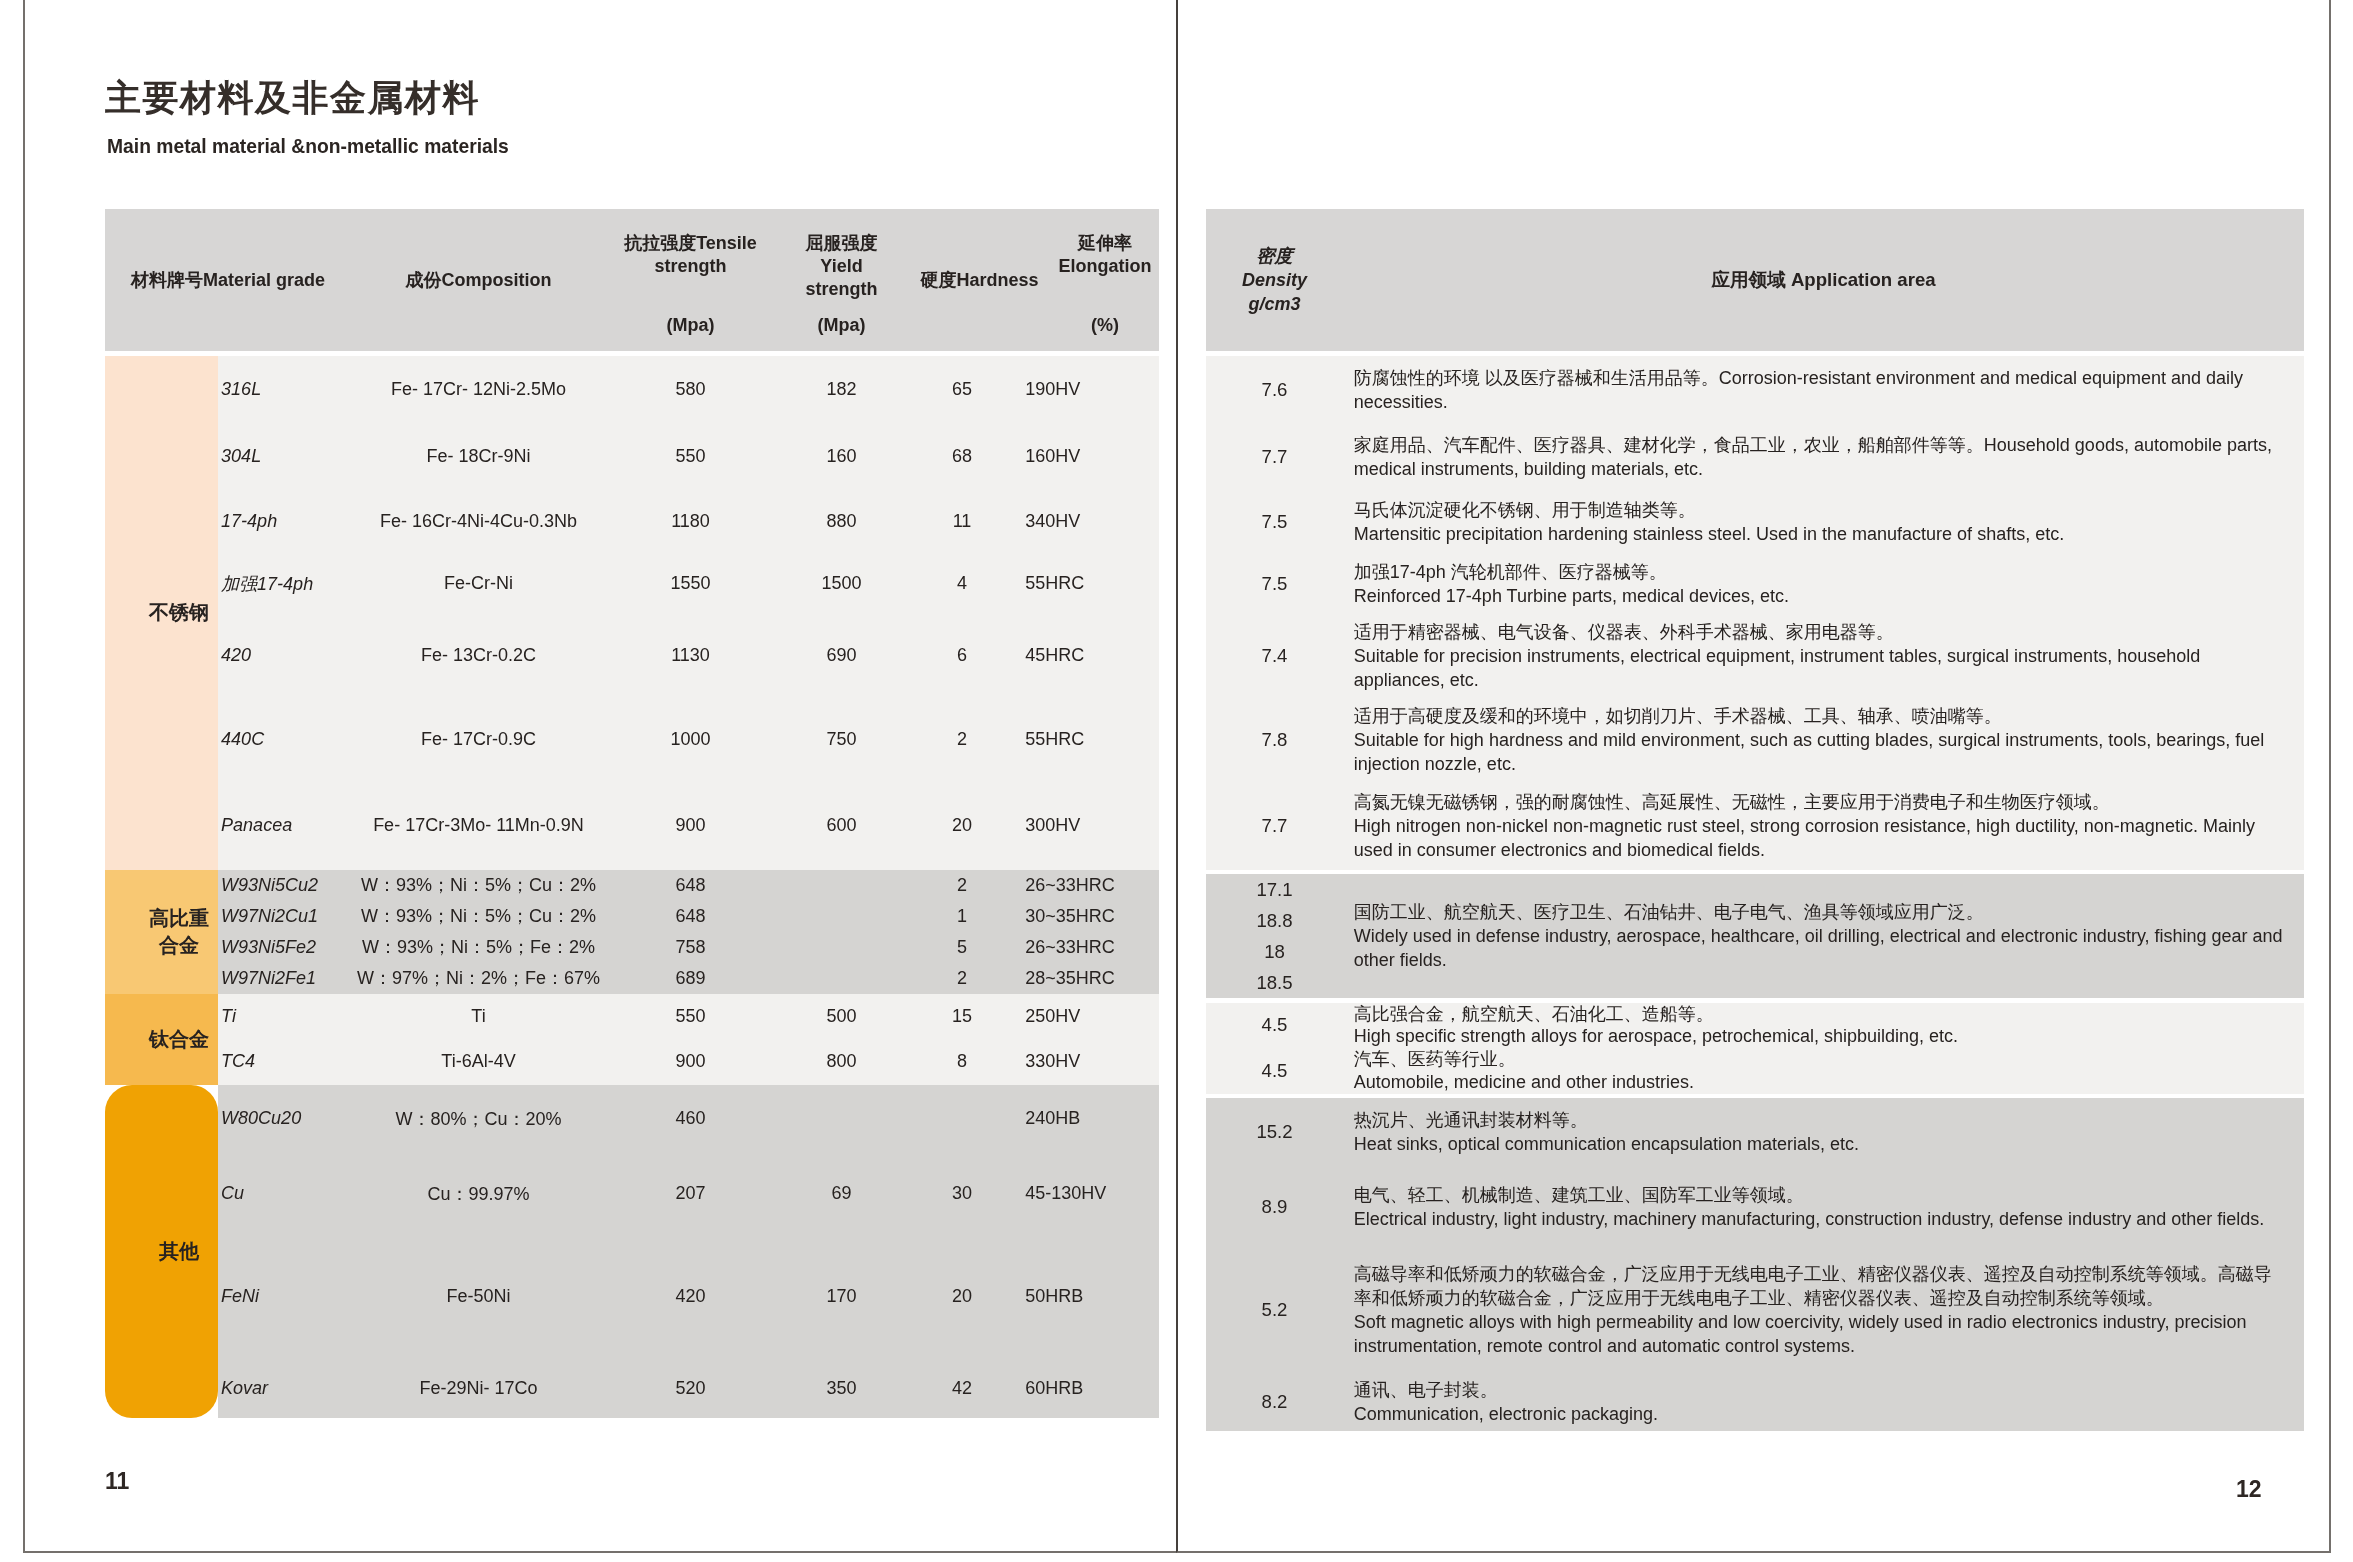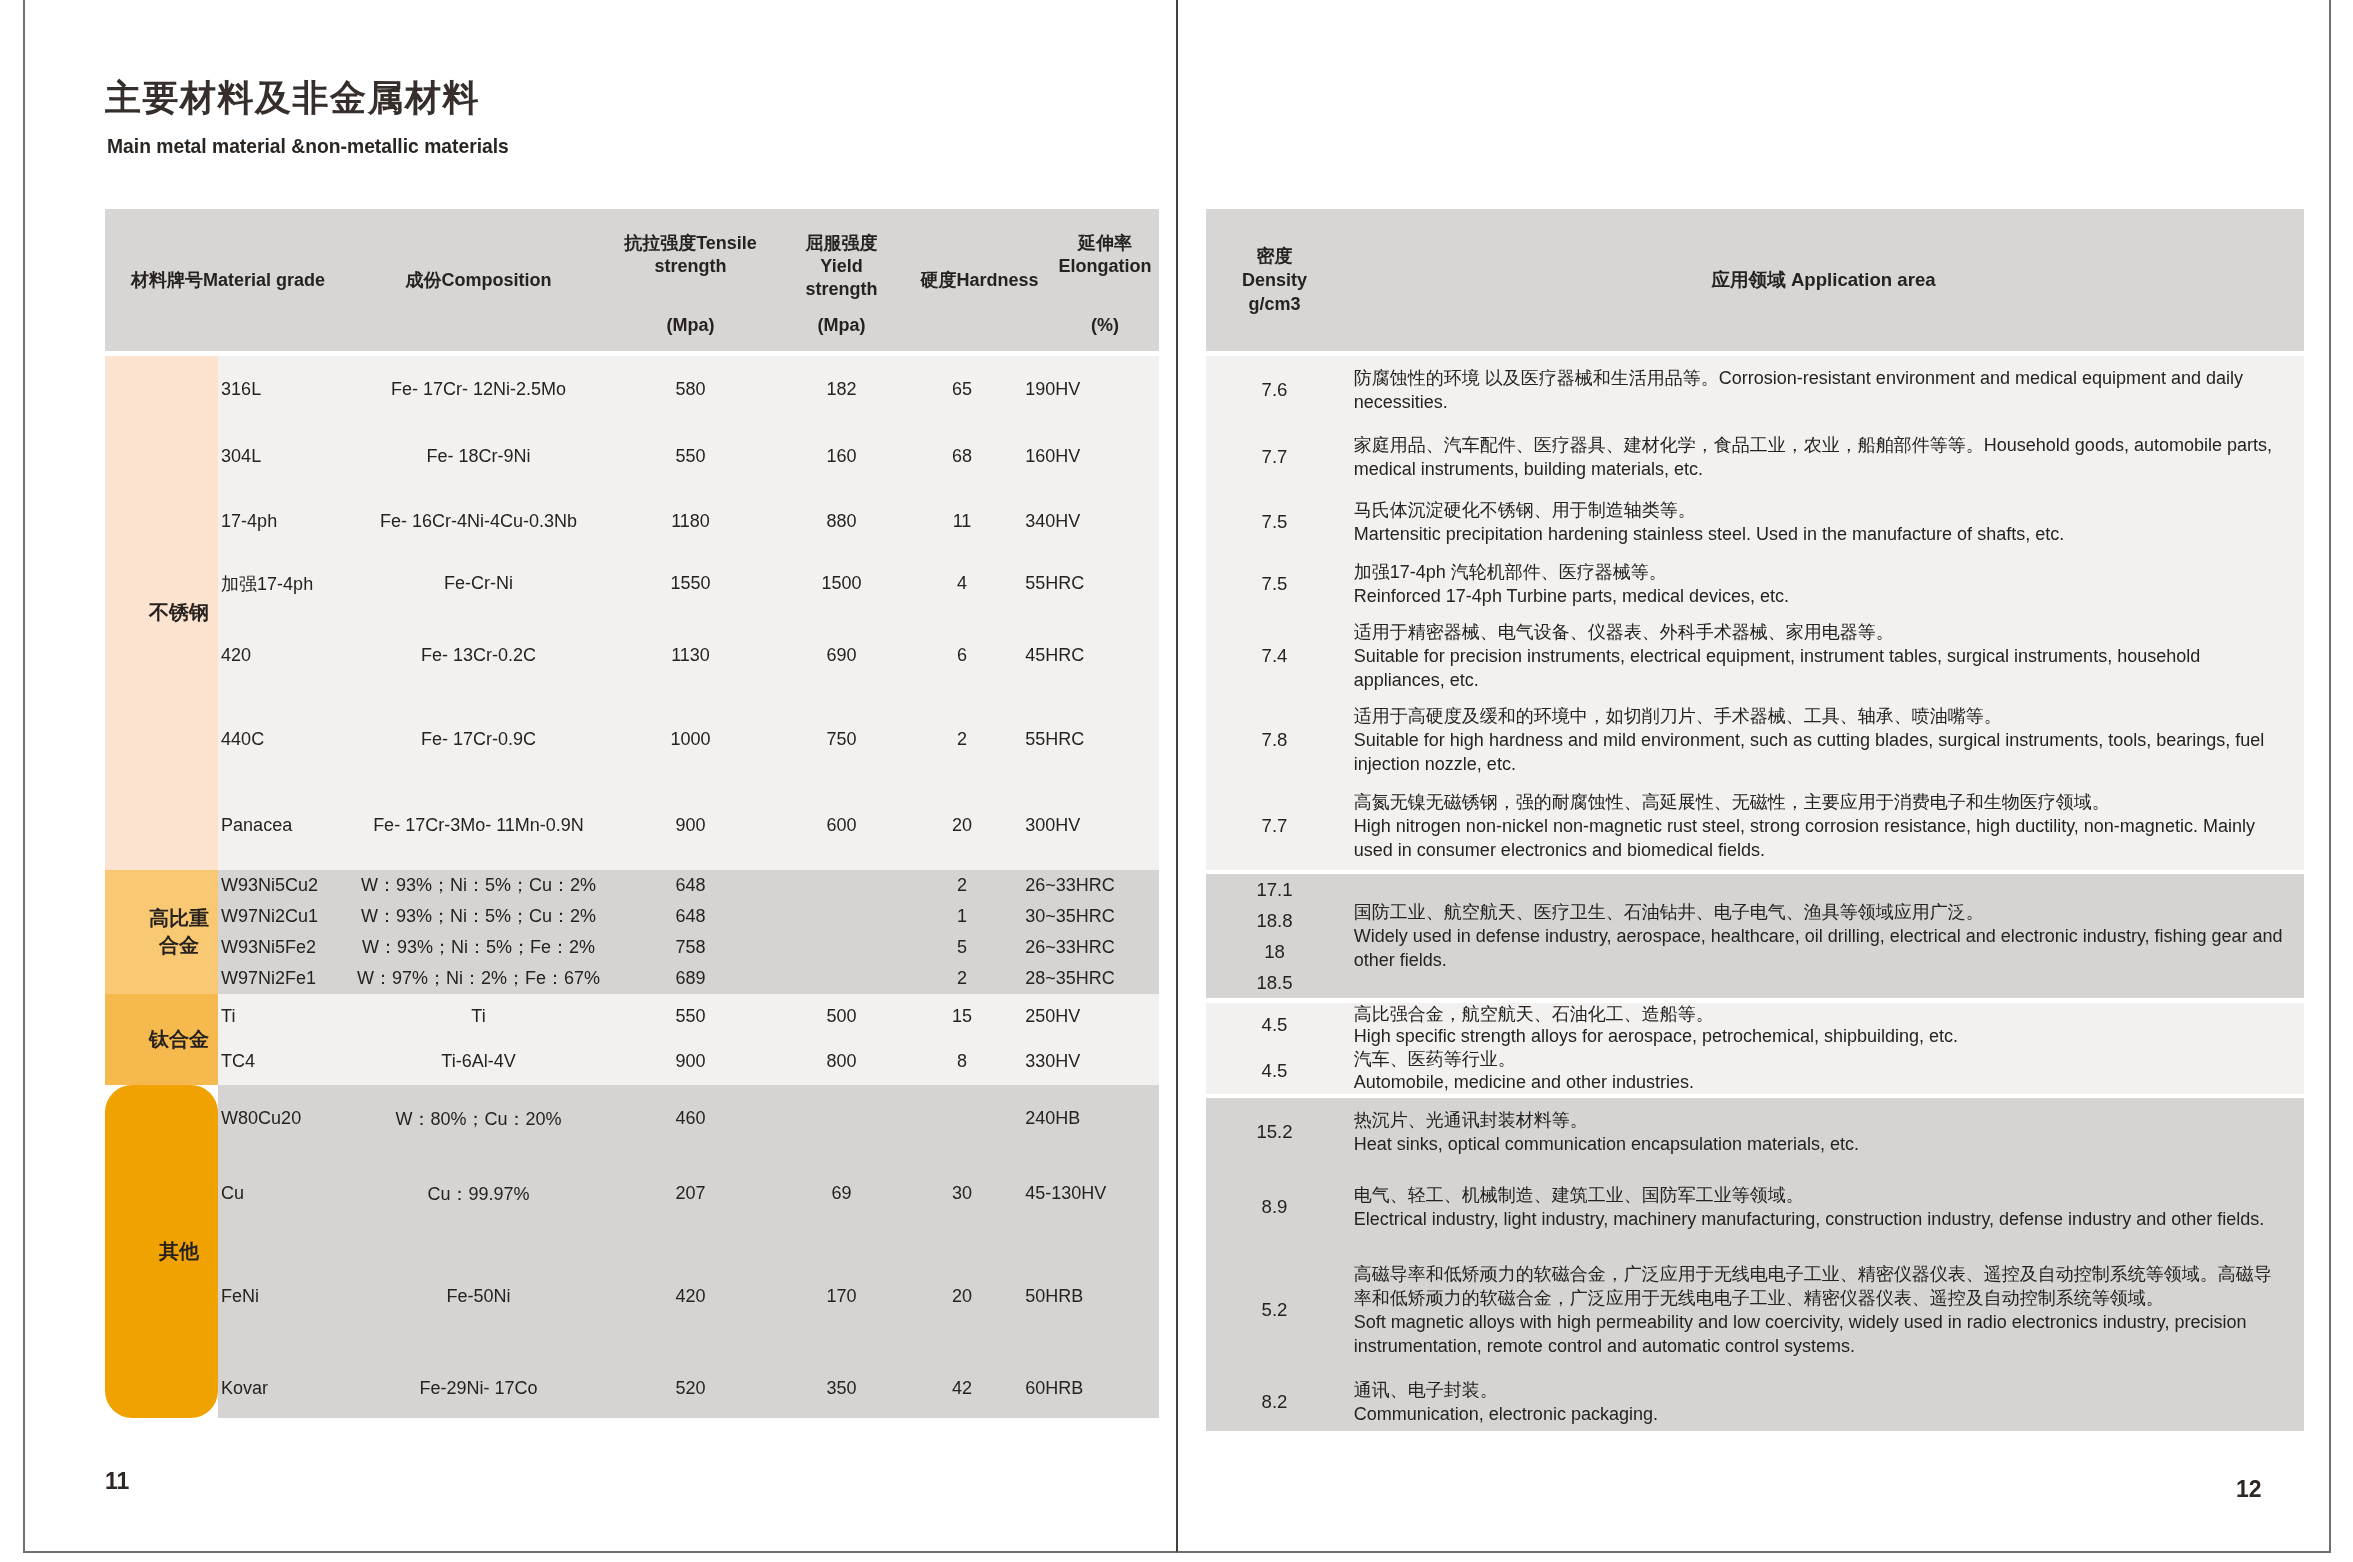--- a/index.html
+++ b/index.html
@@ -29,32 +29,32 @@
   .h-yield .lab{width:87px;line-height:23px;}
   .h-elong .lab{width:97px;line-height:23px;}
   .unit{margin-top:auto;font-weight:700;}
   .sec{display:flex;}
   .gcol{width:113px;box-sizing:border-box;display:flex;align-items:center;justify-content:center;font-weight:700;font-size:20px;text-align:center;padding-left:35px;}
   .rows{display:flex;flex-direction:column;width:941px;}
   .rows.light{background:#f2f1ef;}
   .rows.dark{background:#d5d4d2;}
   .lrow{display:flex;}
   .lc{box-sizing:border-box;display:flex;align-items:center;font-size:18px;}
-  .w-grade{width:133px;padding-left:3.1px;}
+  .w-grade{width:133px;padding-left:3.1px;font-style:italic;}
   .w-comp{width:255px;justify-content:center;text-align:center;}
   .w-tens{width:169px;justify-content:center;}
   .w-yield{width:133px;justify-content:center;}
   .w-elong{width:108px;justify-content:center;}
   .w-hard{width:143px;padding-left:9.3px;}
 
   
   .rtable{position:absolute;left:28px;top:209px;width:1098px;}
   .rheader{display:flex;height:142px;background:#d7d6d5;margin-bottom:4.6px;}
   .rh-dens{width:137px;display:flex;align-items:center;justify-content:center;font-weight:700;font-size:18px;}
-  .rh-dens .lab{width:73px;text-align:center;line-height:24px;}
+  .rh-dens .lab{width:73px;text-align:center;line-height:24px;font-style:italic;}
   .rh-app{width:961px;display:flex;align-items:center;justify-content:center;font-weight:700;font-size:18.6px;}
   .rsec{display:flex;flex-direction:column;}
   .rsec + .rsec{margin-top:4.6px;}
   .rsec.light{background:#f2f1ef;}
   .rsec.dark{background:#d5d4d2;}
   .rrow{display:flex;}
   .r-dens{width:137px;box-sizing:border-box;display:flex;align-items:center;justify-content:center;font-size:18.6px;}
   .r-dens-multi{flex-direction:column;}
   .r-dens-multi div{line-height:31px;}
   .r-app{width:961px;box-sizing:border-box;display:flex;flex-direction:column;justify-content:center;padding:3.1px 18.6px 3.1px 10.8px;font-size:18px;line-height:24px;}

